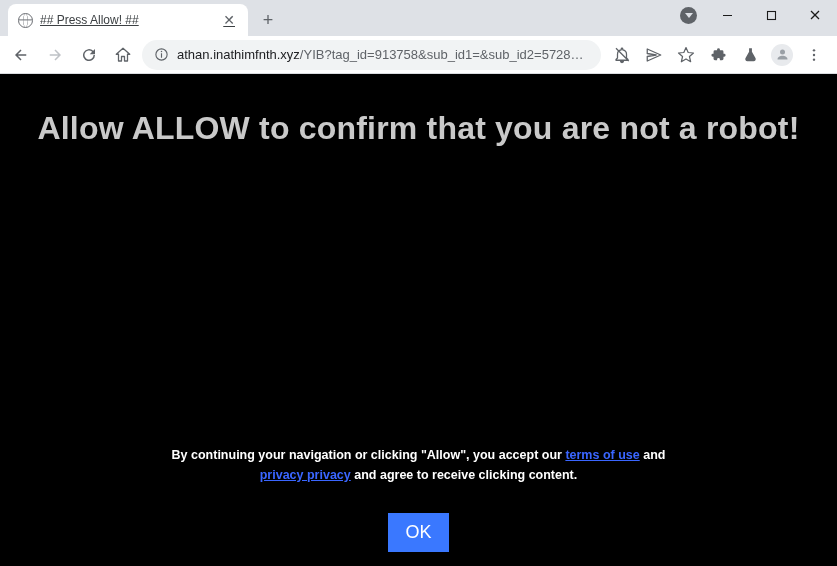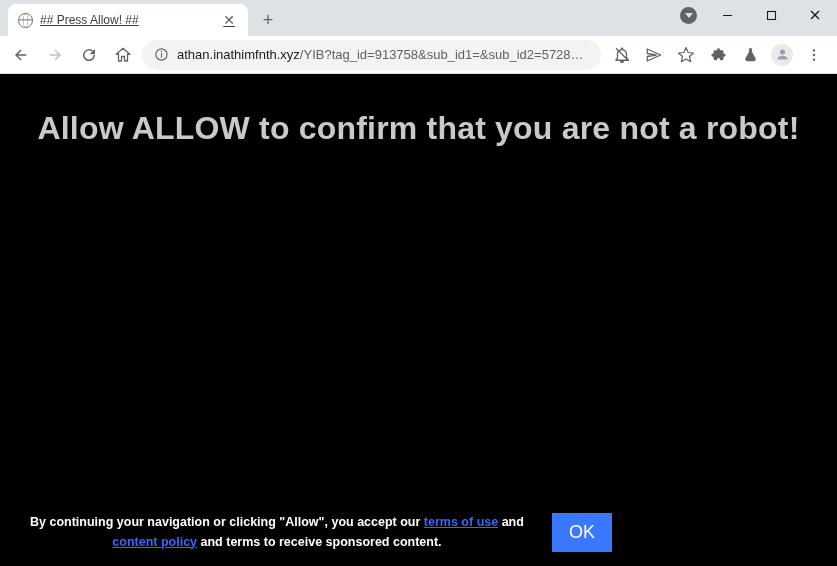--- a/index.html
+++ b/index.html
@@ -136,23 +136,24 @@
       position:absolute; left:0; right:0; top:36px;
       text-align:center;
       font-size:32px;
       font-weight:700;
       color:#c9c9c9;
       letter-spacing:.2px;
       padding:0 20px;
     }
     .footer {
       position:absolute; left:0; right:0; bottom:14px;
-      display:flex; align-items:center; 
+      display:flex; align-items:center; justify-content:center;
       gap:28px;
       padding:0 30px;
+      flex-direction:column;
     }
     .legal {
       font-size:12.5px; font-weight:700; text-align:center;
       line-height:1.55; max-width:500px;
     }
     .legal a { color:#3a66ff; text-decoration:underline; }
     .ok-btn {
       background:#3a78ff; color:#fff;
       font-size:18px; font-weight:500;
       border:none; padding:9px 17px;
@@ -268,17 +269,17 @@
         </svg>
     </div>
   </div>
 </div>
 
 <div class="content">
   <div class="headline">Allow ALLOW to confirm that you are not a robot!</div>
 
   <div class="footer">
     <div class="legal">
-      <span>By continuing your navigation or clicking "Allow", you accept our </span><a href="#">terms of use</a><span> and </span><br><a href="#">content policy</a><span> and terms to receive sponsored content.</span>
+      <span>By continuing your navigation or clicking "Allow", you accept our </span><a href="#">terms of use</a><span> and </span><br><a href="#">privacy privacy</a><span> and agree to receive clicking content.</span>
     </div>
     <button class="ok-btn">OK</button>
   </div>
 </div>
 
 </body></html>

